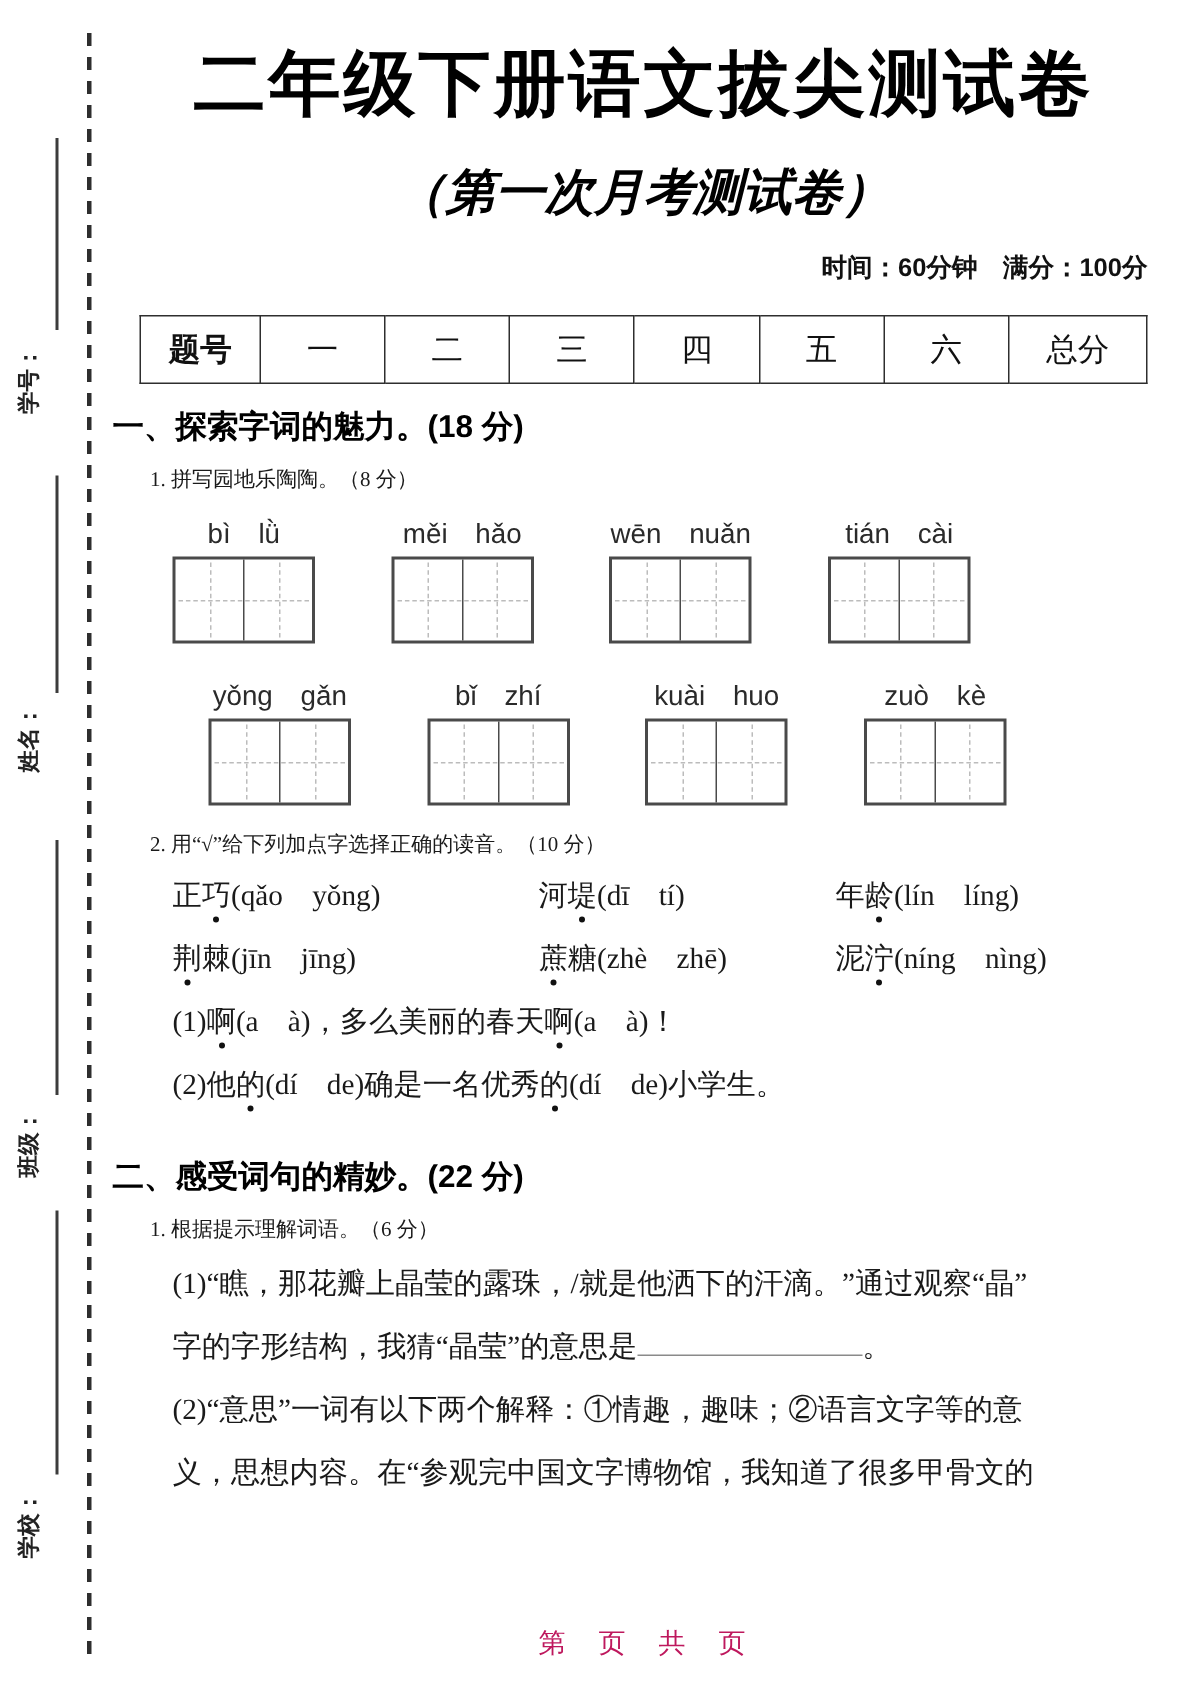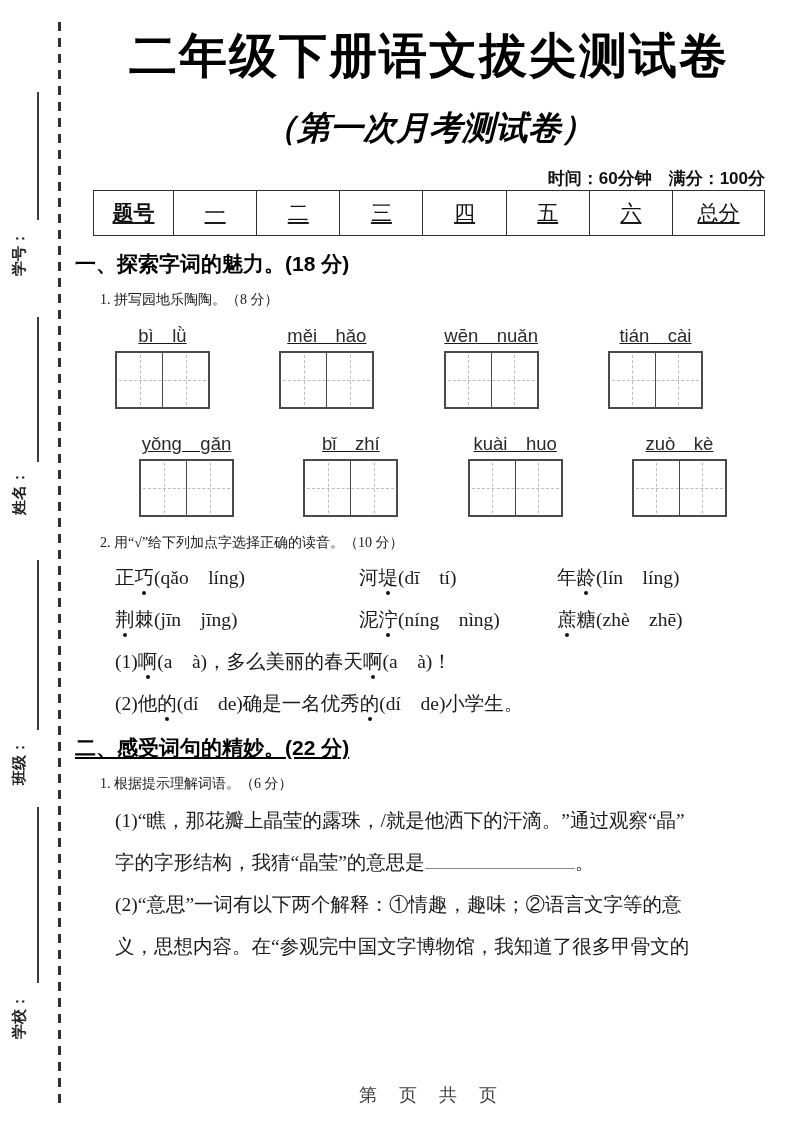--- a/index.html
+++ b/index.html
@@ -34,37 +34,37 @@
   .subtitle{
     margin-top:18px;text-align:center;font-family:"Liberation Sans", sans-serif;
     font-size:33px;font-weight:800;color:#000;font-style:italic;
   }
   .meta{
     margin-top:16px;text-align:right;font-family:"Liberation Sans", sans-serif;
     font-size:17px;font-weight:600;color:#111;
   }
   
   table.score{
-    width:100%;border-collapse:collapse;margin-top:0;table-layout:fixed;text-decoration:underline;
+    width:100%;border-collapse:collapse;margin-top:20px;table-layout:fixed;
   }
   table.score td{
     border:1.6px solid #2e2e2e;height:42px;text-align:center;vertical-align:middle;
     font-size:21px;color:#111;
   }
   td.hd{font-family:"Liberation Sans", sans-serif;font-weight:600;font-size:20px;}
   col.c-corner{width:80px;} col.c-total{width:92px;}
 
   .sec-heading{
     margin:14px 0 0 -18px;font-family:"Liberation Sans", sans-serif;
     font-size:21px;font-weight:800;color:#000;
   }
   .q-label{margin:13px 0 0 7px;font-size:14px;font-weight:400;}
 
   
-  .py-row{margin:14px 0 0 22px;width:588px;display:flex;justify-content:space-between;text-decoration:underline;}
+  .py-row{margin:14px 0 0 22px;width:532px;display:flex;justify-content:space-between;}
   .py-group{width:95px;}
   .py-label{
     text-align:center;font-family:"Liberation Sans", sans-serif;
     font-size:18.5px;color:#2a2a2a;margin-bottom:3px;white-space:nowrap;
   }
   .tzbox{height:54px;border:2px solid #4a4a4a;display:flex;position:relative;background:#fff;}
   .tz-cell{flex:1;position:relative;}
   .tz-cell + .tz-cell{border-left:1.5px solid #4a4a4a;}
   .tz-cell::before{
     content:"";position:absolute;left:50%;top:2px;bottom:2px;
@@ -88,21 +88,21 @@
   .sub-line{margin:14px 0 0 22px;font-size:19.5px;line-height:28px;}
 
   .para-line{margin:13px 0 0 22px;font-size:19.5px;line-height:29px;}
   .blank{
     display:inline-block;width:150px;height:5px;
     border-bottom:1.6px solid #8a8a8a;
   }
 
   .footer{
     position:absolute;left:93px;bottom:15px;width:672px;text-align:center;
-    font-family:"Liberation Sans", sans-serif;font-size:18px;color:#404040;letter-spacing:2px;
+    font-family:"Liberation Sans", sans-serif;font-size:18px;color:#be185d;letter-spacing:2px;
   }
 </style>
 </head>
 <body>
 
 <div class="dash-line"></div>
 <div class="write-line wl1"></div>
 <div class="side-label sl1">
     <span>学号：</span>
   </div>
@@ -219,36 +219,36 @@
           <div class="tz-cell"></div>
           <div class="tz-cell"></div>
           <div class="tz-hline"></div>
         </div>
     </div>
   </div>
 
   <div class="q-label" style="margin-top:17px;">2. 用“√”给下列加点字选择正确的读音。（10 分）</div>
 
   <div class="q2-grid">
-    <div><span>正</span><span class="u-dot">巧</span><span>(qǎo　líng)</span></div>
+    <div><span>正</span><span class="u-dot">巧</span><span>(qǎo　yǒng)</span></div>
     <div><span>河</span><span class="u-dot">堤</span><span>(dī　tí)</span></div>
     <div><span>年</span><span class="u-dot">龄</span><span>(lín　líng)</span></div>
     <div><span></span><span class="u-dot">荆</span><span>棘(jīn　jīng)</span></div>
+    <div><span></span><span class="u-dot">蔗</span><span>糖(zhè　zhē)</span></div>
     <div><span>泥</span><span class="u-dot">泞</span><span>(níng　nìng)</span></div>
-    <div><span></span><span class="u-dot">蔗</span><span>糖(zhè　zhē)</span></div>
   </div>
 
   <div class="sub-line">
     <span>(1)</span><span class="u-dot">啊</span><span>(a　à)，多么美丽的春天</span><span class="u-dot">啊</span><span>(a　à)！</span>
   </div>
   <div class="sub-line">
     <span>(2)他</span><span class="u-dot">的</span><span>(dí　de)确是一名优秀</span><span class="u-dot">的</span><span>(dí　de)小学生。</span>
   </div>
 
-  <div class="sec-heading" style="margin-top:16px;text-decoration:underline;">二、感受词句的精妙。(22 分)</div>
+  <div class="sec-heading" style="margin-top:32px;">二、感受词句的精妙。(22 分)</div>
   <div class="q-label">1. 根据提示理解词语。（6 分）</div>
 
   <div class="para-line">(1)“瞧，那花瓣上晶莹的露珠，/就是他洒下的汗滴。”通过观察“晶”</div>
   <div class="para-line">
     <span>字的字形结构，我猜“晶莹”的意思是</span><span class="blank"></span><span>。</span>
   </div>
   <div class="para-line">(2)“意思”一词有以下两个解释：①情趣，趣味；②语言文字等的意</div>
   <div class="para-line">义，思想内容。在“参观完中国文字博物馆，我知道了很多甲骨文的</div>
 
 </div>

